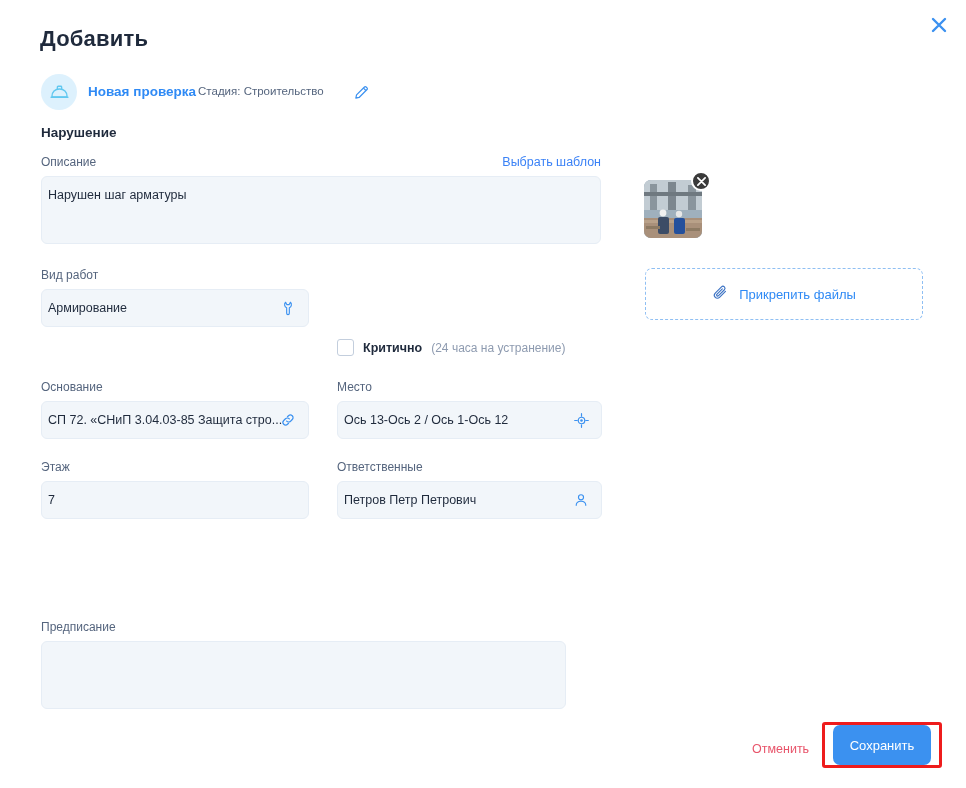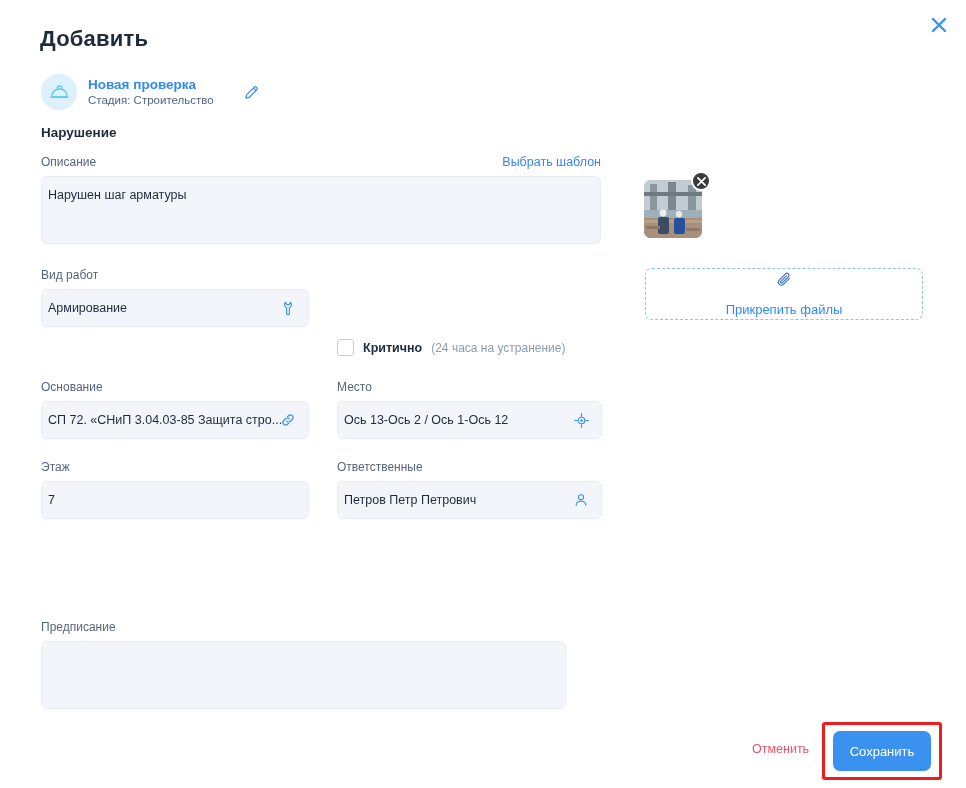--- a/index.html
+++ b/index.html
@@ -37,21 +37,21 @@
   .check-row {
     position: absolute; left: 41px; top: 74px;
     display: flex; align-items: center; gap: 11px;
   }
   .check-avatar {
     width: 36px; height: 36px; border-radius: 50%;
     background: #ddf1fd;
     display: flex; align-items: center; justify-content: center;
     flex: none;
   }
-  .check-texts { display: flex; flex-direction: column; gap: 2px; }
+  .check-texts { display: flex; gap: 2px; }
   .check-name {
     font-size: 13.5px; color: #2f8af5; font-weight: bold; line-height: 14px;
   }
   .check-stage {
     font-size: 11.5px; color: #55657e; line-height: 13px;
   }
   .edit-pencil {
     margin-left: 16px; width: 22px; height: 22px;
     display: flex; align-items: center; justify-content: center;
     cursor: pointer;
@@ -132,34 +132,33 @@
     line-height: 1;
   }
   .attach-box {
     position: absolute; left: 645px; top: 268px;
     width: 278px; height: 52px;
     border: 1.5px dashed #8fbff3;
     border-radius: 7px;
     display: flex; align-items: center; justify-content: center;
     gap: 10px; cursor: pointer;
     background: #fff;
-    flex-direction: column;
   }
   .attach-label { font-size: 13px; color: #2f8af5; }
 
   
   .cancel-btn {
     position: absolute; left: 752px; top: 742px;
     font-size: 12.5px; color: #e8546a; cursor: pointer;
   }
   .save-wrap {
     position: absolute; left: 822px; top: 722px;
     border: 3px solid #ee1c1c;
     border-radius: 3px;
-    padding: 6px 8px;
+    padding: 0 8px;
   }
   .save-btn {
     width: 98px; height: 40px;
     background: #3b91f0; color: #fff;
     border: none; border-radius: 7px;
     font-size: 13px; font-family: inherit;
     cursor: pointer;
   }
 </style>
 </head>

